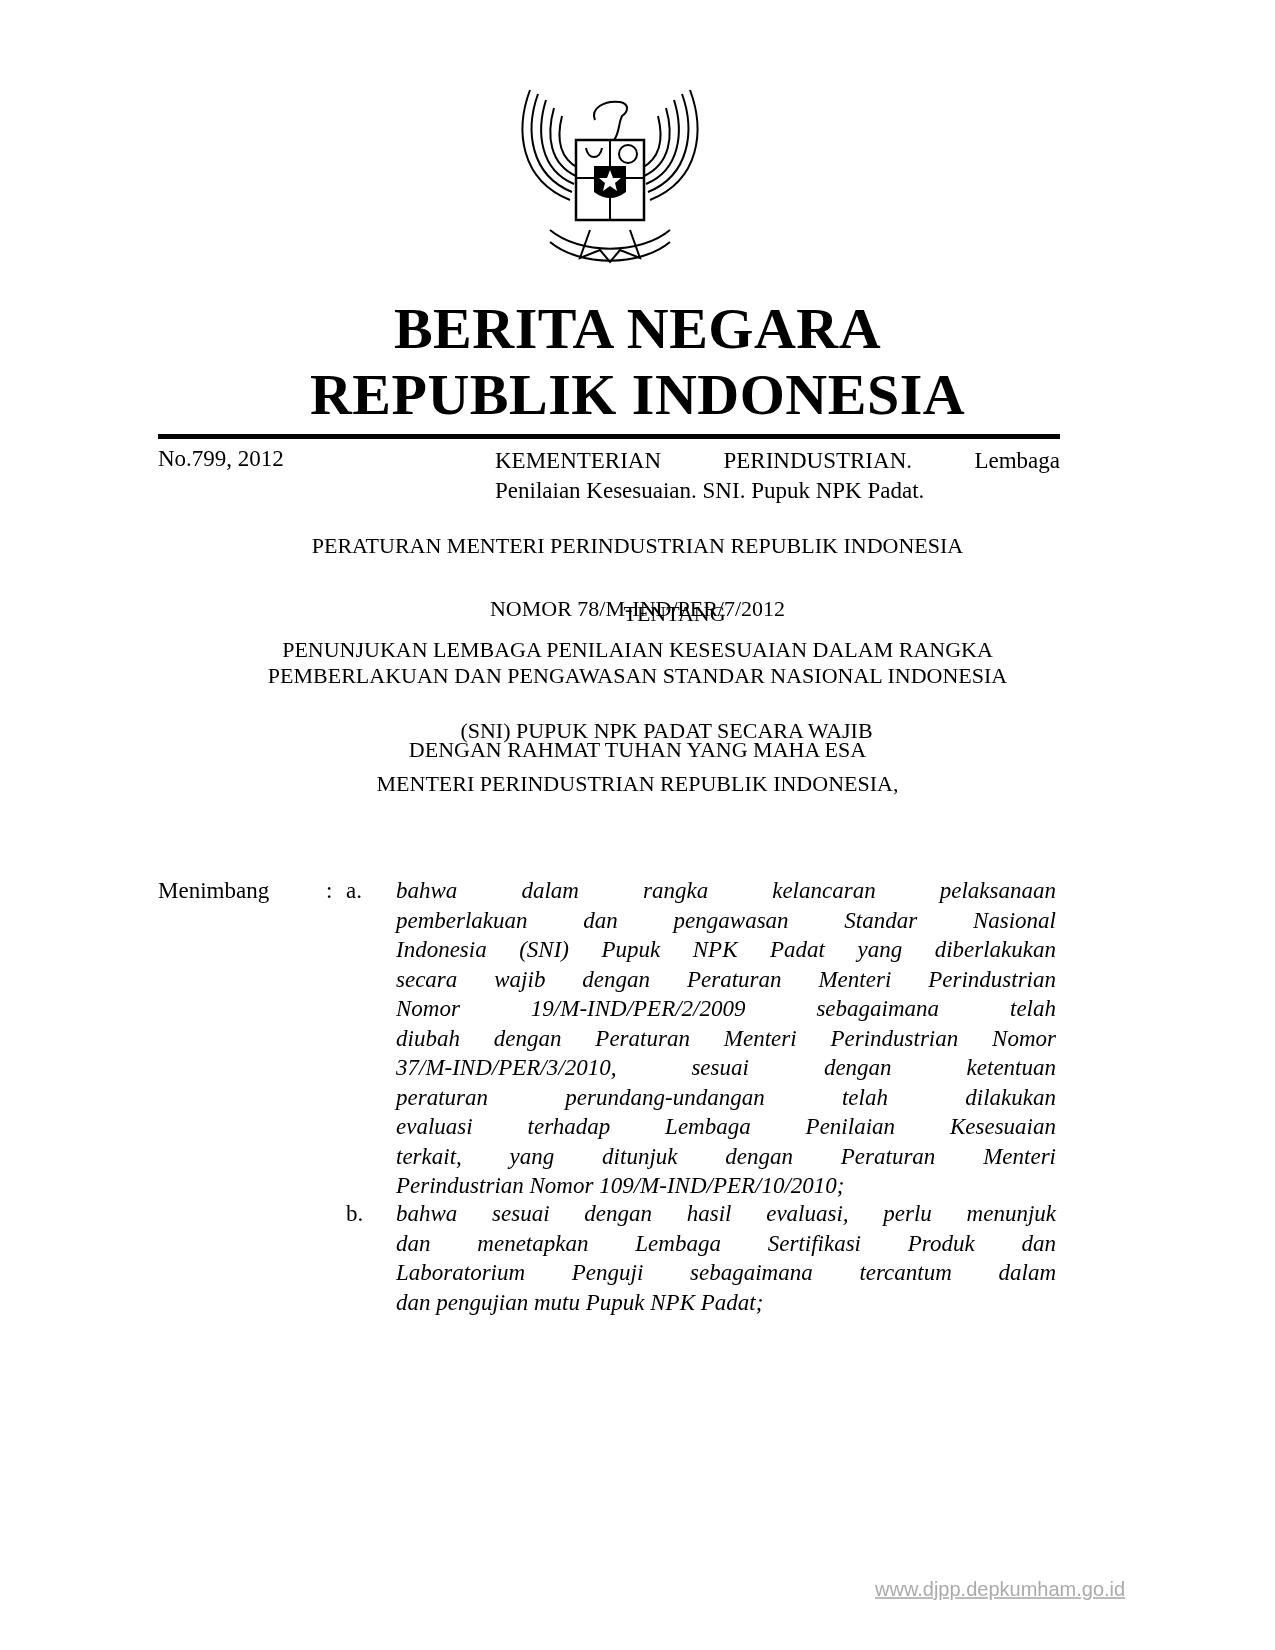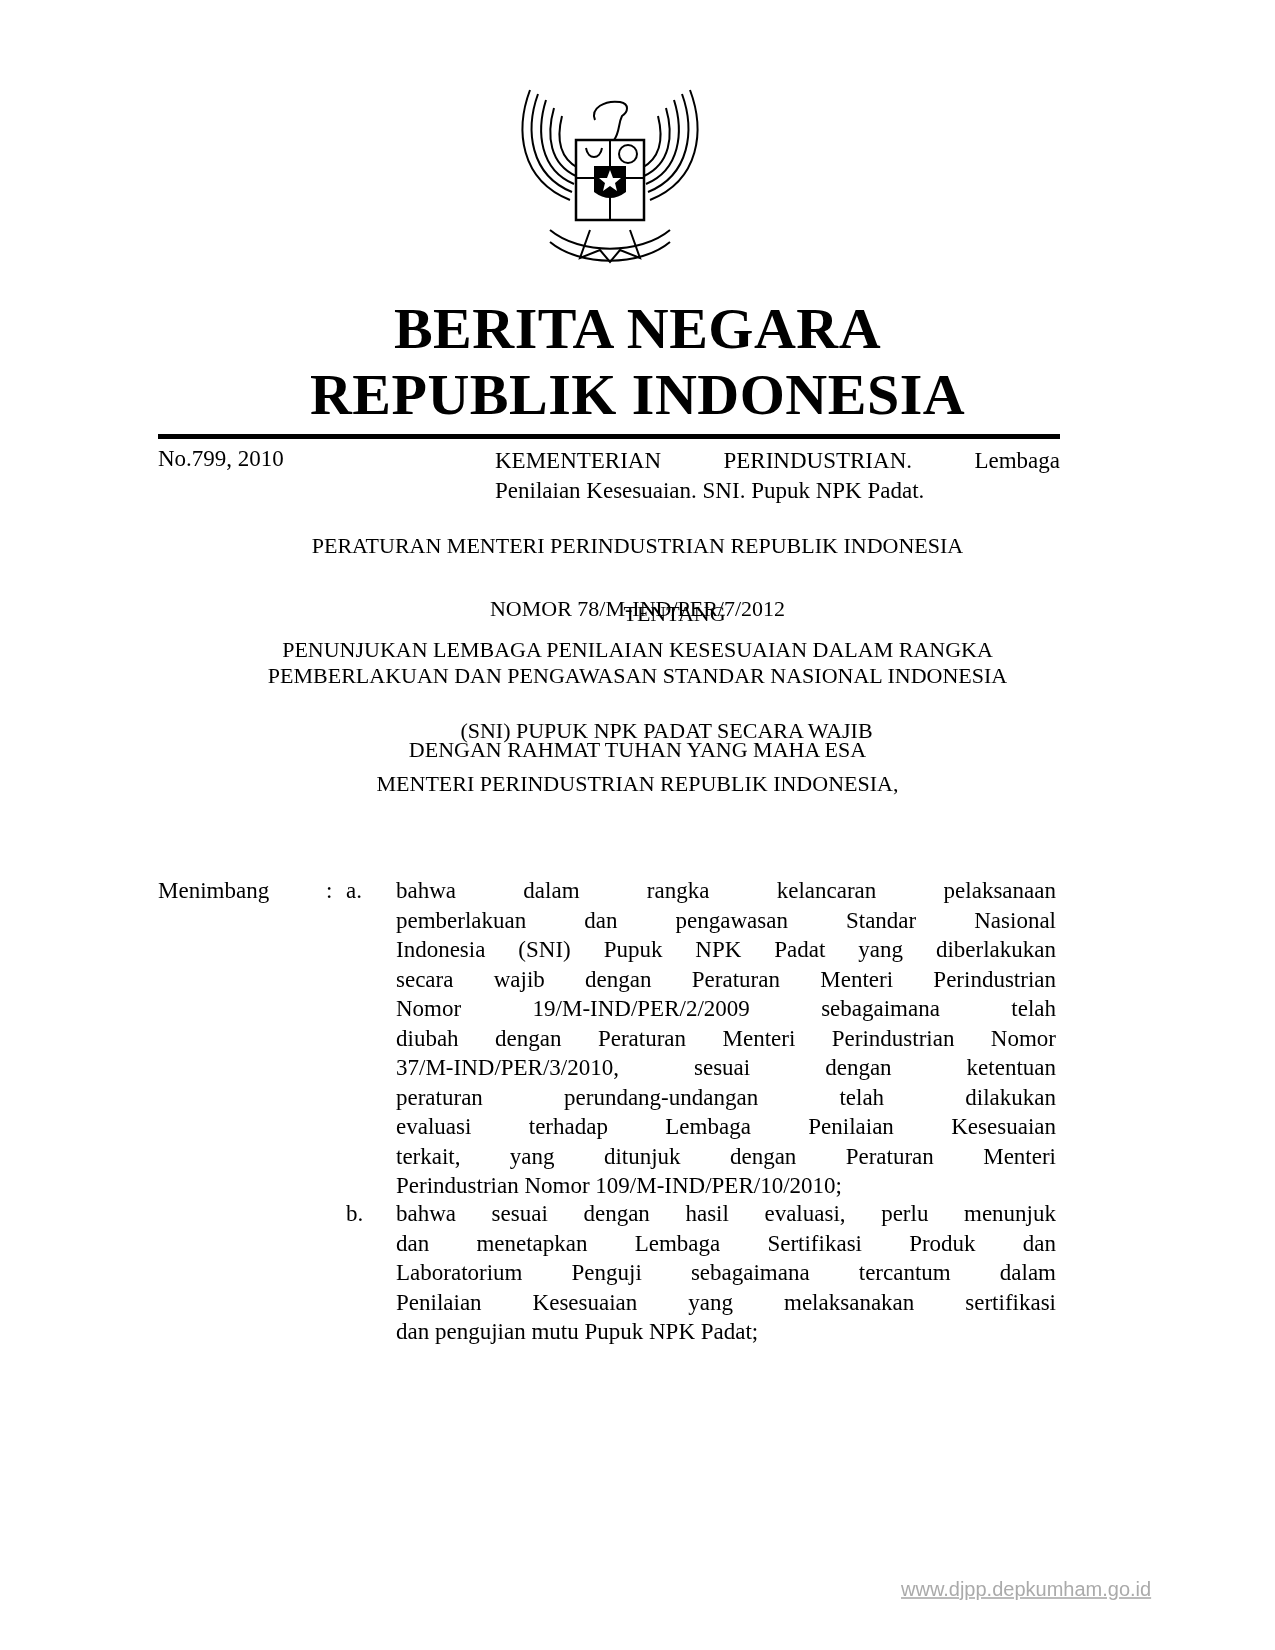--- a/index.html
+++ b/index.html
@@ -12,23 +12,23 @@
   .mh2 { top:366px; }
   .rule { position:absolute; left:158px; top:434px; width:902px; height:5px; background:#000; }
   .num { position:absolute; left:158px; top:446px; font-size:23px; }
   .cat { position:absolute; left:495px; top:446px; width:565px; font-size:23px;
          text-align:justify; text-align-last:justify; line-height:30px; }
   .cat2 { position:absolute; left:495px; top:476px; font-size:23px; line-height:30px; }
   .center { position:absolute; left:0; width:1275px; text-align:center; font-size:22px; line-height:26px; }
   .row { position:absolute; left:158px; font-size:23px; line-height:30px; }
   .label { position:absolute; left:158px; }
   .para { position:absolute; left:400px; width:660px; font-size:23px; line-height:29.5px; }
-  .para .ln { display:block; text-align:justify; text-align-last:justify; white-space:nowrap; height:29.5px; }
+  .para .ln { display:block; text-align:justify; text-align-last:justify; white-space:nowrap; height:29.5px;font-style:italic; }
   .para .ln.last { text-align-last:left; }
-  .footer { position:absolute; left:901px; top:1578px; font-family:"Liberation Sans", sans-serif;
+  .footer { position:absolute; left:875px; top:1578px; font-family:"Liberation Sans", sans-serif;
             font-size:20px; color:#aaa; text-decoration:underline; text-decoration-color:#bbb; }
 </style>
 </head>
 <body>
 
 <svg class="emblem" viewBox="0 0 200 190">
   <g fill="none" stroke="#000" stroke-width="2">
 
     <path d="M20 10 C5 50 10 100 60 120"></path>
     <path d="M28 14 C15 50 20 95 62 112"></path>
@@ -56,21 +56,21 @@
   <path d="M84 86 L116 86 L116 112 Q100 124 84 112 Z" fill="#000"></path>
   <polygon points="100,90 103,98 111,98 105,103 107,111 100,106 93,111 95,103 89,98 97,98" fill="#fff"></polygon>
   <circle cx="118" cy="74" r="9" fill="none" stroke="#000" stroke-width="2"></circle>
   <path d="M76 68 C78 80 90 80 92 68" fill="none" stroke="#000" stroke-width="2"></path>
 </svg>
 
 <div class="masthead mh1">BERITA NEGARA</div>
 <div class="masthead mh2">REPUBLIK INDONESIA</div>
 <div class="rule"></div>
 
-<div class="num">No.799, 2010</div>
+<div class="num">No.799, 2012</div>
 <div class="cat">KEMENTERIAN PERINDUSTRIAN. Lembaga</div>
 <div class="cat2">Penilaian Kesesuaian. SNI. Pupuk NPK Padat.</div>
 
 <div class="center" style="top:533px;">PERATURAN MENTERI PERINDUSTRIAN REPUBLIK INDONESIA</div>
 <div class="center" style="top:596px;">NOMOR 78/M-IND/PER/7/2012</div>
 <div class="center" style="top:601px;margin-left:37px;">TENTANG</div>
 <div class="center" style="top:637px;">PENUNJUKAN LEMBAGA PENILAIAN KESESUAIAN DALAM RANGKA</div>
 <div class="center" style="top:663px;">PEMBERLAKUAN DAN PENGAWASAN STANDAR NASIONAL INDONESIA</div>
 <div class="center" style="top:718px;padding-left:29px;">(SNI) PUPUK NPK PADAT SECARA WAJIB</div>
 <div class="center" style="top:737px;">DENGAN RAHMAT TUHAN YANG MAHA ESA</div>
@@ -95,17 +95,16 @@
   <span class="ln last">Perindustrian Nomor 109/M-IND/PER/10/2010;</span>
 </div>
 
 <div class="row" style="top:1199px;">
   <span class="label" style="left:188px;">b.</span>
 </div>
 <div class="para" style="top:1199px; left:396px;">
   <span class="ln">bahwa sesuai dengan hasil evaluasi, perlu menunjuk</span>
   <span class="ln">dan menetapkan Lembaga Sertifikasi Produk dan</span>
   <span class="ln">Laboratorium Penguji sebagaimana tercantum dalam</span>
-  <span class="ln">Penilaian Kesesuaian yang melaksanakan sertifikasi</span>
   <span class="ln last">dan pengujian mutu Pupuk NPK Padat;</span>
 </div>
 
 <a class="footer">www.djpp.depkumham.go.id</a>
 
 </body></html>

